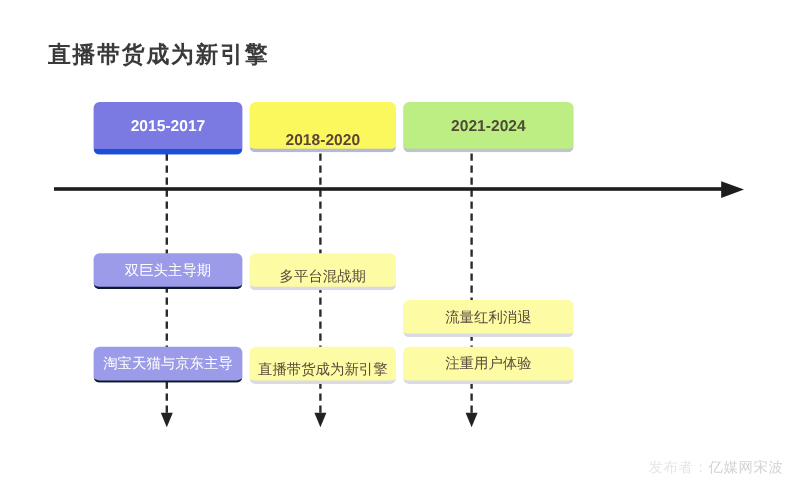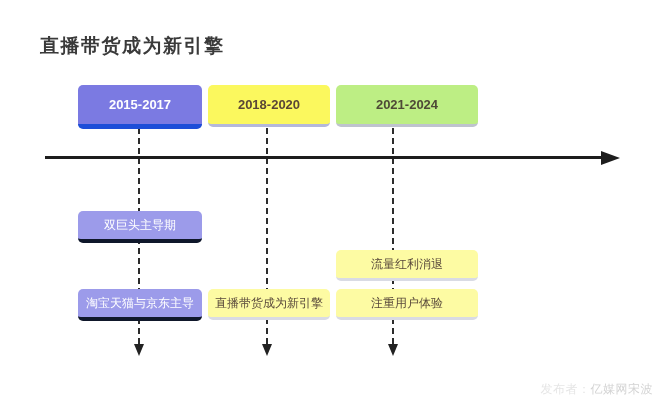--- a/index.html
+++ b/index.html
@@ -9,28 +9,28 @@
   }
   .title{
     position:absolute;left:40px;top:33px;font-size:19px;font-weight:700;
     color:#3a3a3a;letter-spacing:1.5px;z-index:4;
   }
   .box{
     position:absolute;display:flex;align-items:center;justify-content:center;
     border-radius:5px;text-align:center;z-index:2;box-sizing:content-box;
   }
   .col1{left:78px;width:124px;}
-  .col2{left:208px;width:122px;}
+  .col2{left:208px;width:122px;align-items:flex-end;}
   .col3{left:336px;width:142px;}
   .hdr{top:85px;height:39px;font-size:13px;font-weight:700;}
   .hdr.col1{background:#7b7ae2;border-bottom:5px solid #1d4ed8;color:#ffffff;}
   .hdr.col2{background:#fbf85e;border-bottom:3px solid #b4b8da;color:#5a4636;}
   .hdr.col3{background:#bdee84;border-bottom:3px solid #bfc3ce;color:#4e4a36;}
   .row{height:28px;font-size:12px;font-weight:500;}
-  .row.col1{background:#9c9bea;border-bottom:4px solid #0f172a;color:#ffffff;}
+  .row.col1{background:#9c9bea;border-bottom:2px solid #0f172a;color:#ffffff;}
   .row.col2,.row.col3{background:#fdfba3;border-bottom:3px solid #d9dbe4;color:#5a4a3c;}
   .r1{top:211px;} .r2{top:250px;} .r3{top:289px;}
   .dash{position:absolute;top:128px;height:216px;width:0;border-left:2px dashed #2b2b2b;z-index:1;}
   .d1{left:138px;} .d2{left:266px;} .d3{left:392px;}
   .dhead{
     position:absolute;top:344px;width:0;height:0;z-index:1;
     border-left:5px solid transparent;border-right:5px solid transparent;
     border-top:12px solid #222222;
   }
   .dh1{left:134px;} .dh2{left:262px;} .dh3{left:388px;}
@@ -67,20 +67,23 @@
   <div class="dhead dh1"></div>
   <div class="dhead dh2"></div>
   <div class="dhead dh3"></div>
 
   <div class="axis"></div>
   <div class="axishead"></div>
 
   <div class="box row r1 col1">
     <span>双巨头主导期</span>
   </div>
+  <div class="box row r1 col2">
+    <span>多平台混战期</span>
+  </div>
 
   <div class="box row r2 col3">
     <span>流量红利消退</span>
   </div>
 
   <div class="box row r3 col1">
     <span>淘宝天猫与京东主导</span>
   </div>
   <div class="box row r3 col3">
     <span>注重用户体验</span>

